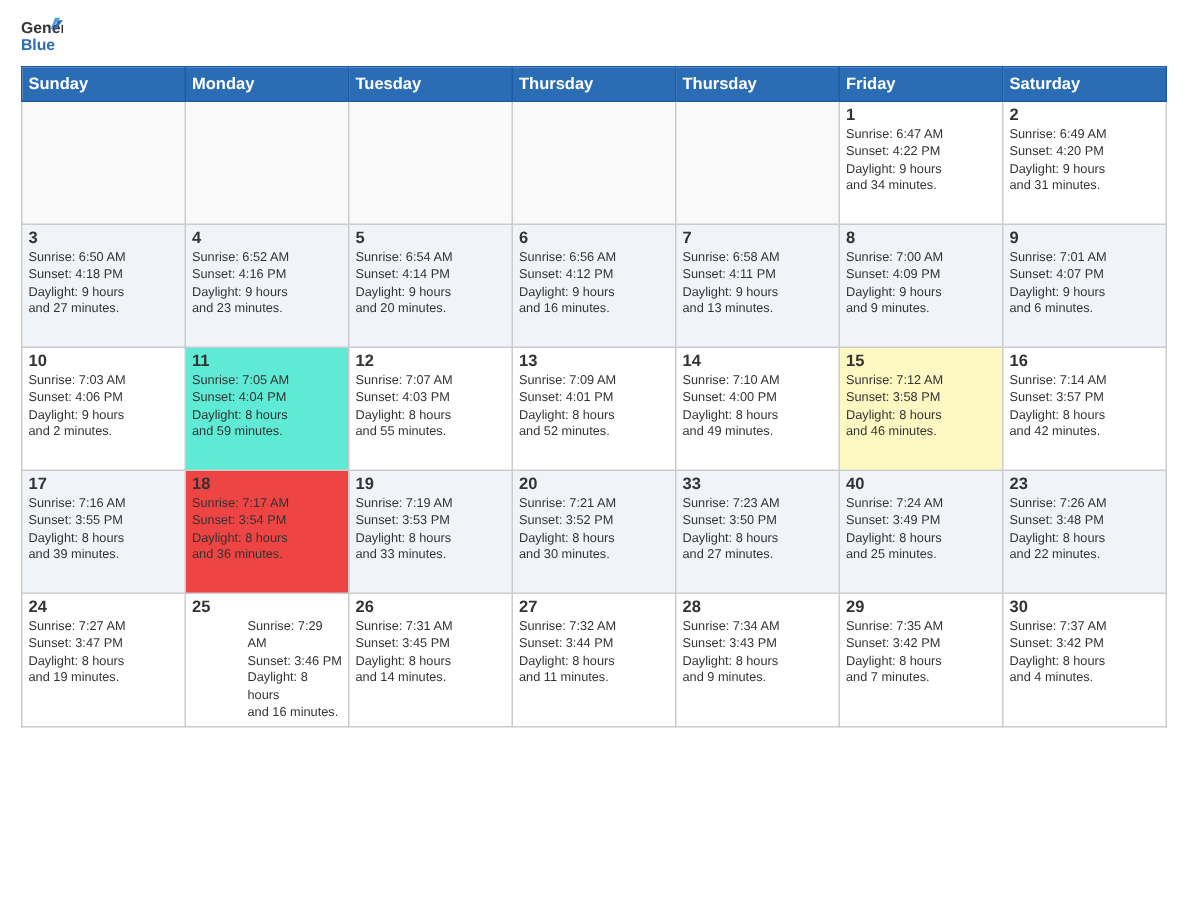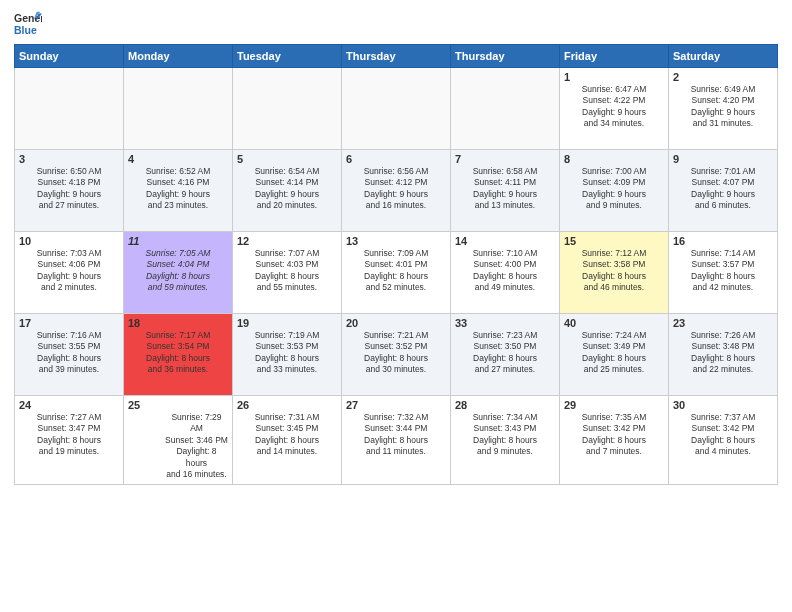--- a/index.html
+++ b/index.html
@@ -75,21 +75,20 @@
       font-size: 11px;
       font-weight: bold;
       color: #333;
       display: block;
       margin-bottom: 1px;
     }
     .day-info {
       font-size: 8.5px;
       color: #333;
       line-height: 1.35;
-      text-align: center;
     }
   </style>
 </head>
 <body>
 
 <div class="page">
   <div class="header">
     <div class="logo">
       <svg class="logo-icon" viewBox="0 0 32 32">
         <text x="0" y="14" font-size="12" font-weight="bold" fill="#333">General</text>
@@ -190,21 +189,21 @@
           </td>
         </tr>
         <tr>
           <td style="background: rgb(255, 255, 255);">
             <span class="day-num">10</span>
             <div class="day-info" style="white-space: pre-line;">Sunrise: 7:03 AM
 Sunset: 4:06 PM
 Daylight: 9 hours
 and 2 minutes.</div>
           </td>
-          <td style="background: #c4b5fd; font-style: italic;">
+          <td style="background: #5eead4;">
             <span class="day-num">11</span>
             <div class="day-info" style="white-space: pre-line;">Sunrise: 7:05 AM
 Sunset: 4:04 PM
 Daylight: 8 hours
 and 59 minutes.</div>
           </td>
           <td style="background: rgb(255, 255, 255);">
             <span class="day-num">12</span>
             <div class="day-info" style="white-space: pre-line;">Sunrise: 7:07 AM
 Sunset: 4:03 PM

